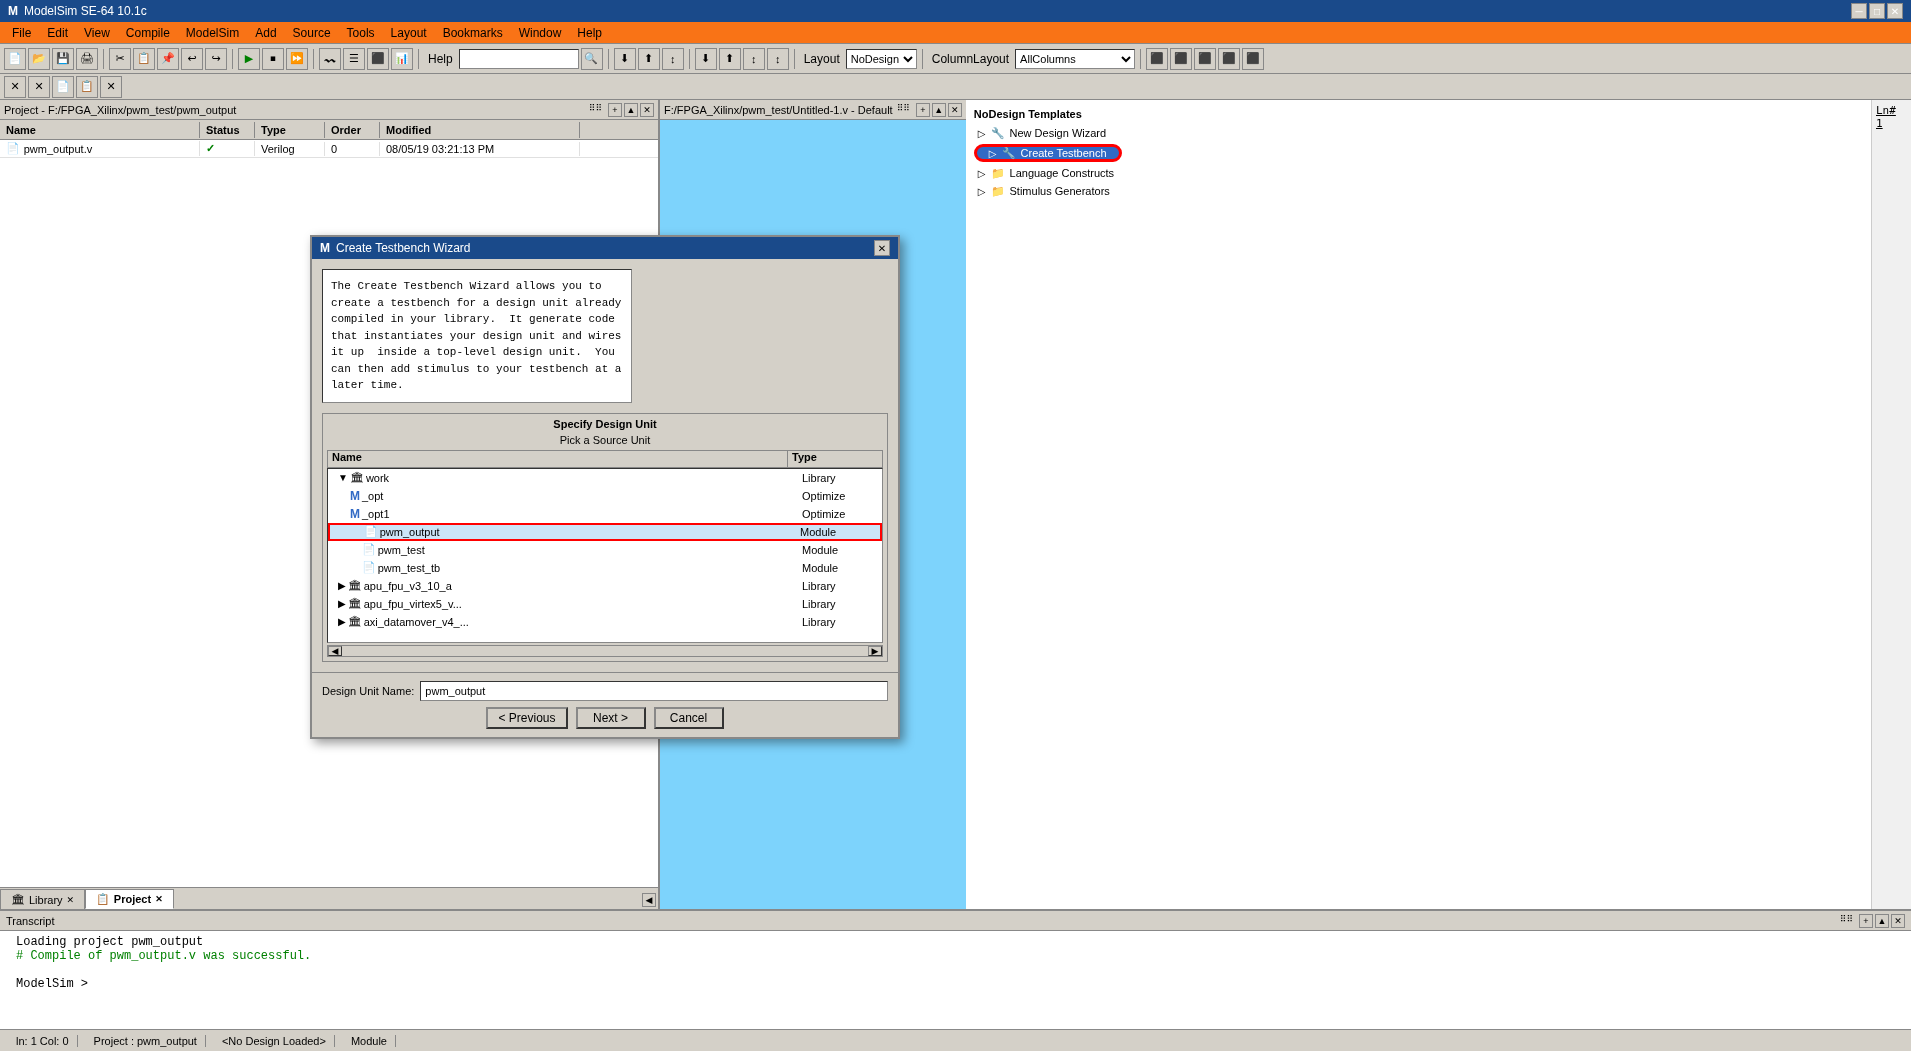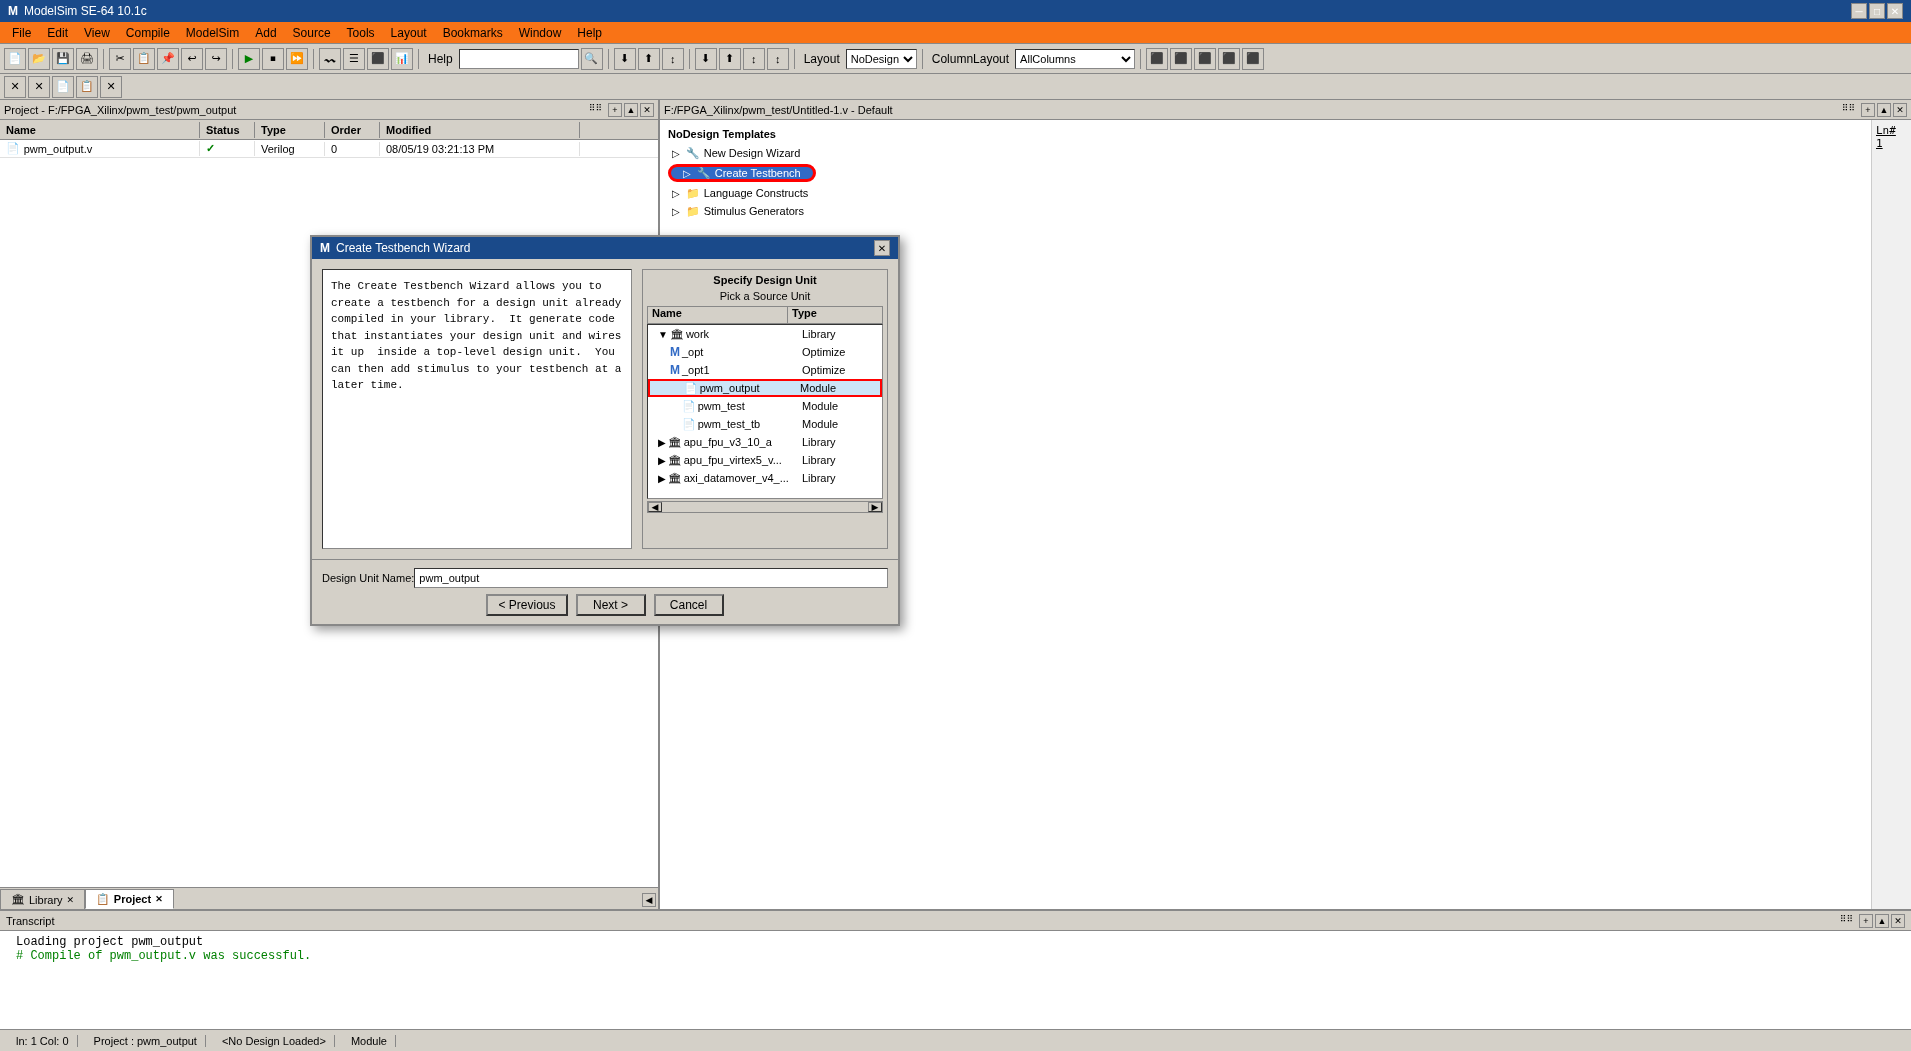--- a/index.html
+++ b/index.html
@@ -150,21 +150,21 @@
     .td-cell {
       padding: 1px 6px;
       border-right: 1px solid #e0e0e0;
       font-size: 11px;
     }
 
     
     .right-panel {
       flex: 1;
       display: flex;
-      flex-direction: column;
+      flex-direction: row;
       background: #7dd3fc;
     }
 
     
     .lang-templates {
       padding: 4px;
       font-size: 11px;
     }
     .tree-item {
       display: flex;
@@ -284,20 +284,21 @@
       border: 1px solid #888;
       display: flex; align-items: center; justify-content: center;
       font-size: 10px; cursor: pointer;
       color: black;
     }
     .dialog-body {
       display: flex;
       padding: 10px;
       gap: 10px;
       min-height: 300px;
+      flex-direction: column;
     }
     .dialog-left {
       width: 310px;
       background: white;
       border: 1px inset #888;
       padding: 8px;
       font-family: 'Courier New', monospace;
       font-size: 11px;
       line-height: 1.5;
     }
@@ -345,20 +346,21 @@
     .dialog-bottom {
       padding: 8px 10px;
       display: flex;
       flex-direction: column;
       gap: 6px;
       border-top: 1px solid #888;
     }
     .design-unit-row {
       display: flex;
       align-items: center;
+      gap: 6px;
     }
     .design-unit-label { font-size: 11px; }
     .design-unit-input {
       flex: 1;
       height: 20px;
       border: 1px inset #888;
       background: white;
       padding: 0 4px;
       font-size: 11px;
     }
@@ -610,20 +612,21 @@
       <span style="font-size:9px;padding:0 4px;">⠿⠿</span>
       <div class="panel-ctrl-btn">+</div>
       <div class="panel-ctrl-btn">▲</div>
       <div class="panel-ctrl-btn">✕</div>
     </div>
   </div>
   <div class="transcript-content">
     <div>Loading project pwm_output</div>
     <div class="green"># Compile of pwm_output.v was successful.</div>
     <div>&nbsp;</div>
+    <div>ModelSim &gt;</div>
   </div>
 </div>
 
 <div class="status-bar">
   <span class="status-item">ln: 1  Col: 0</span>
   <span class="status-item">Project : pwm_output</span>
   <span class="status-item">&lt;No Design Loaded&gt;</span>
   <span class="status-item">Module</span>
 </div>
 

